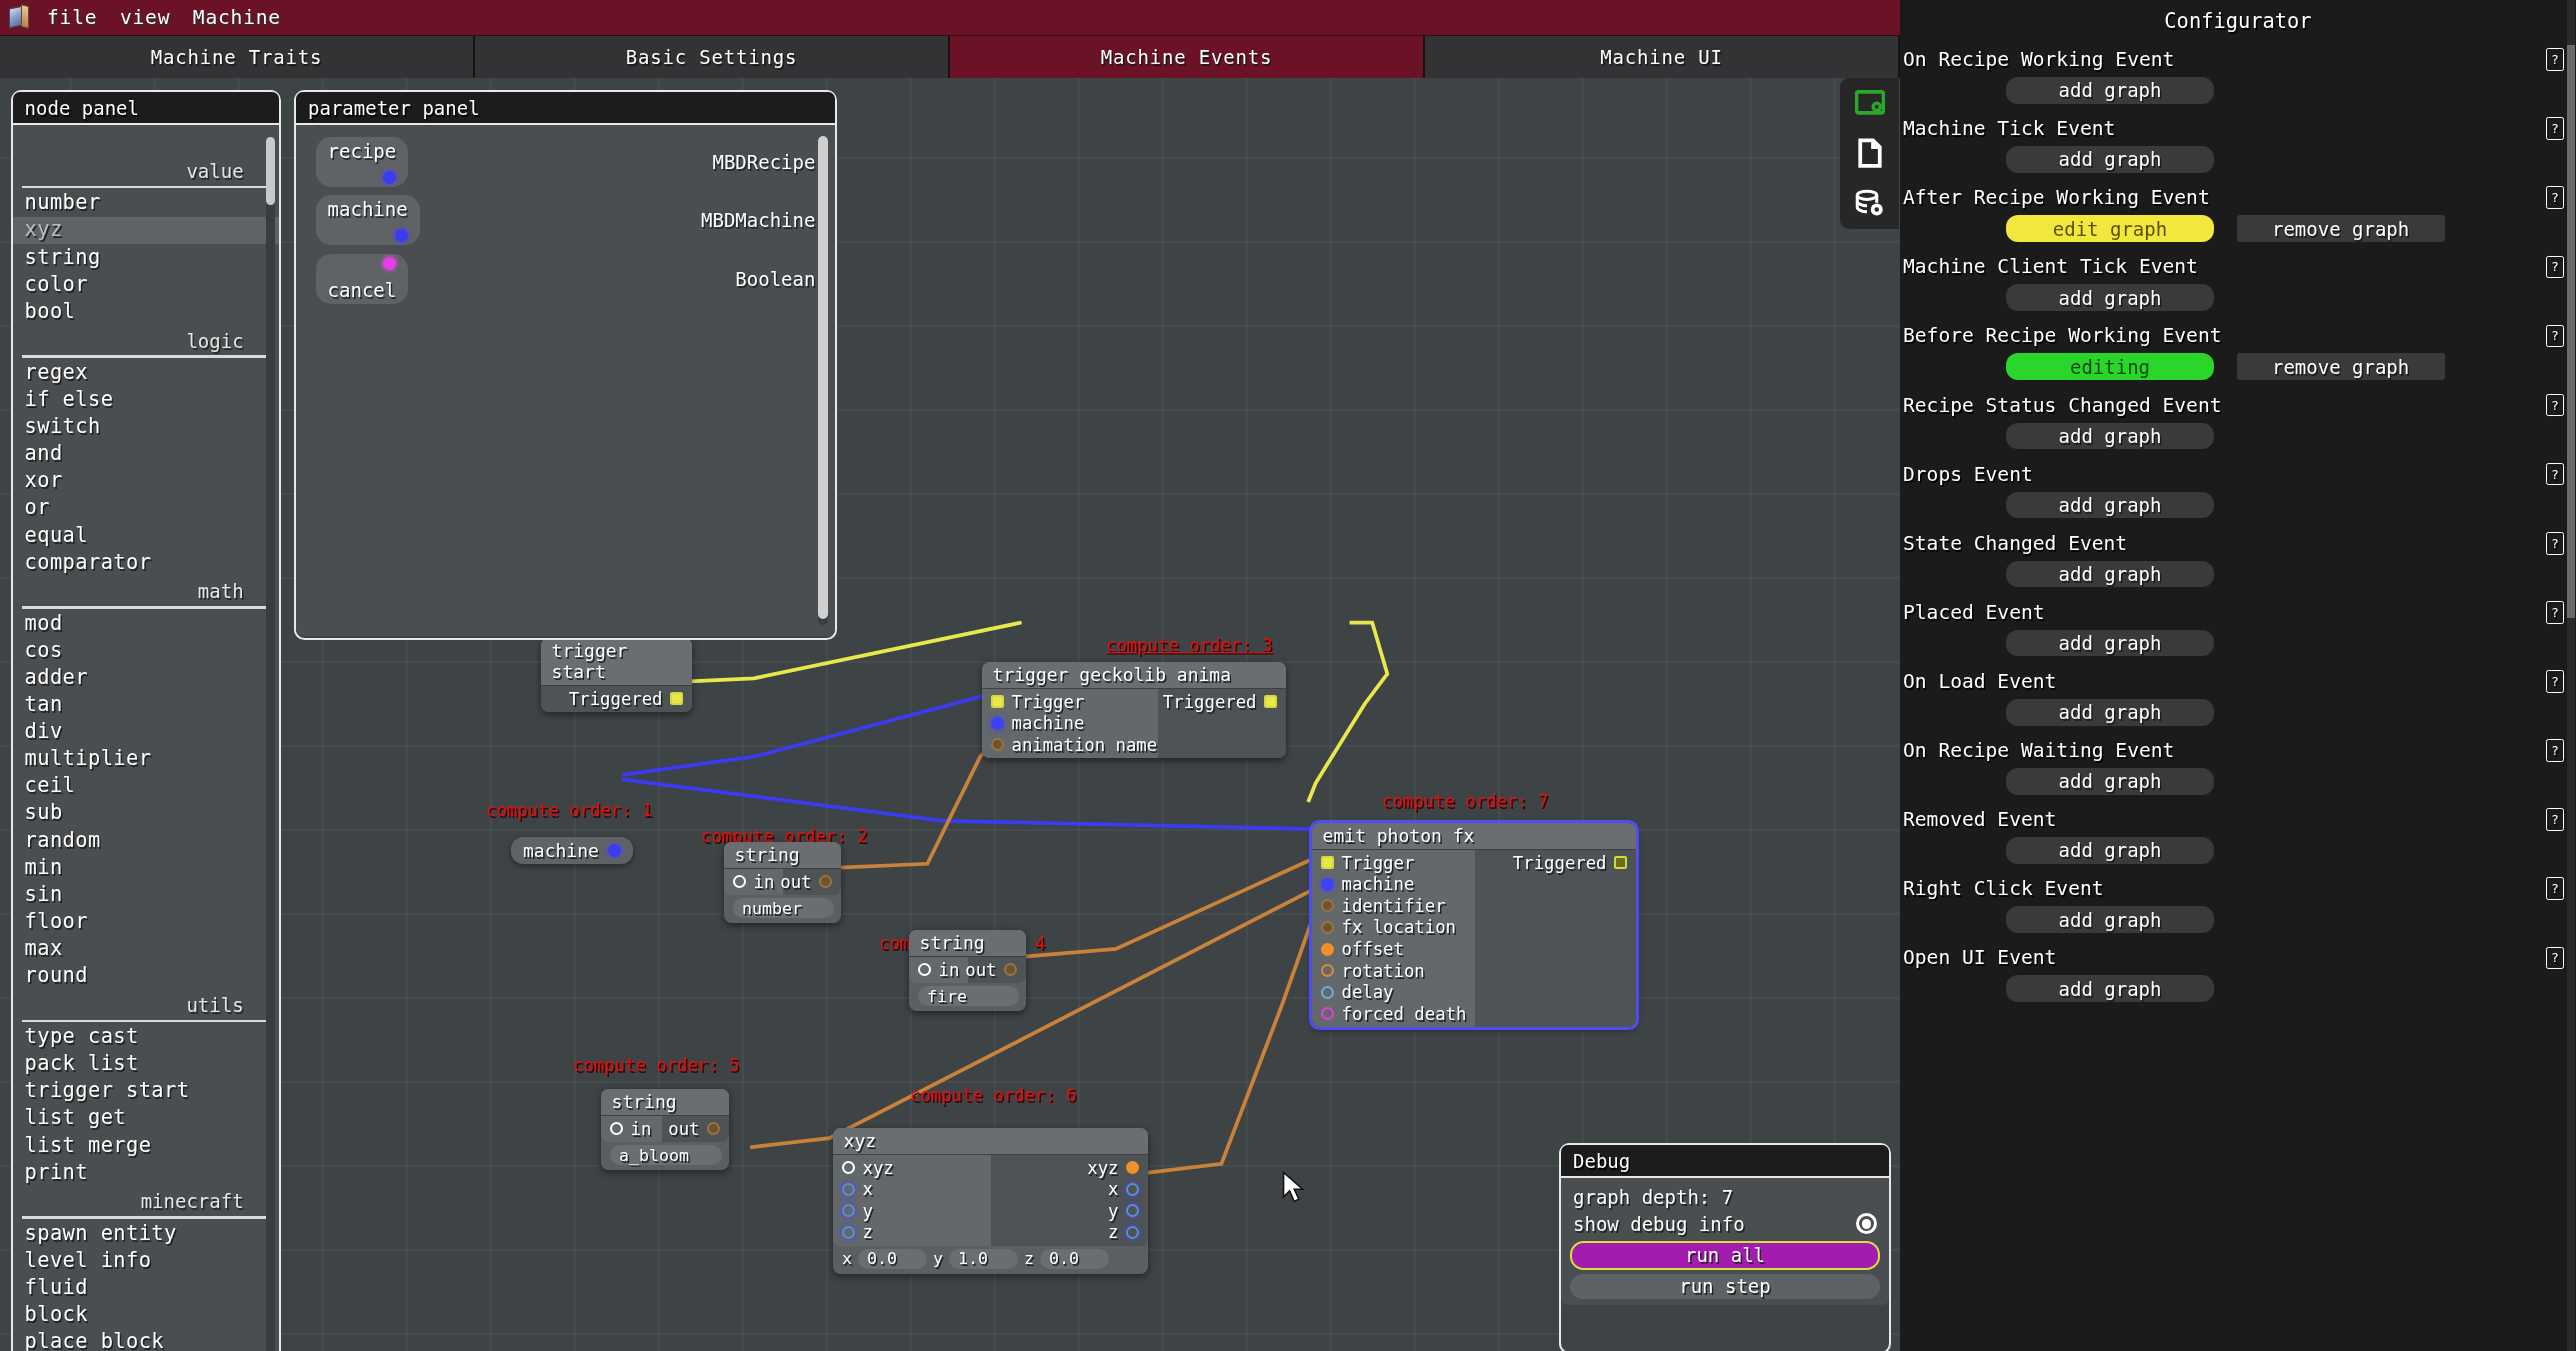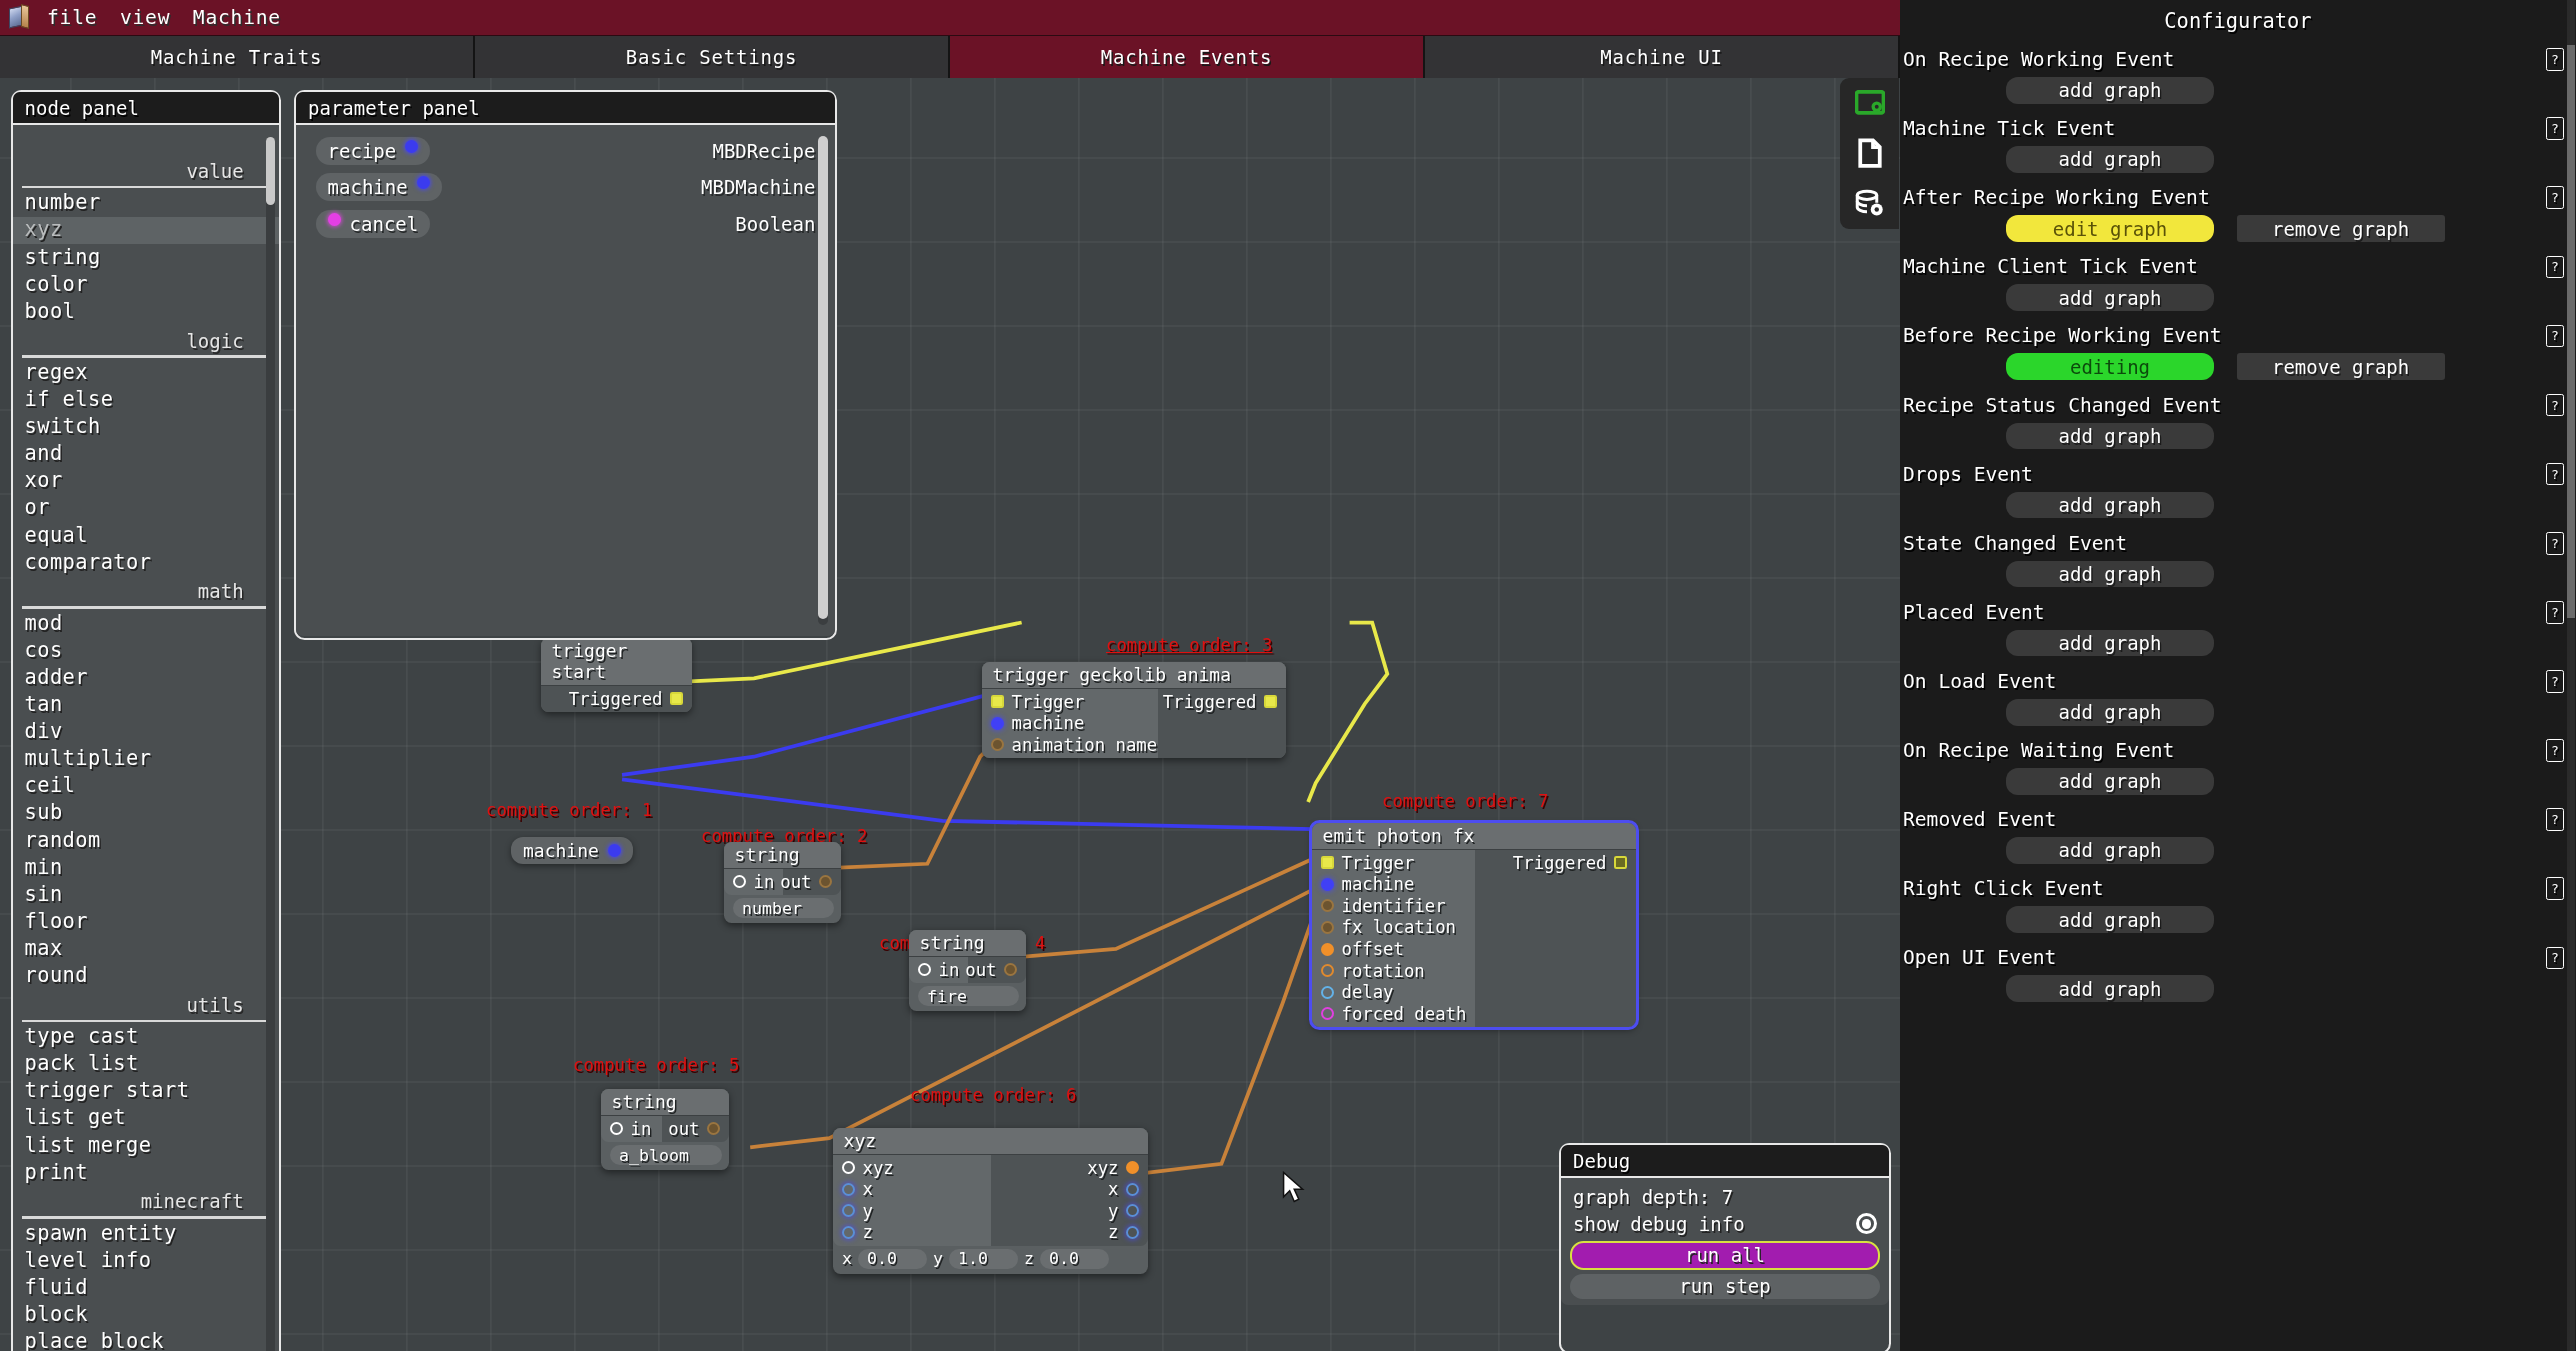--- a/index.html
+++ b/index.html
@@ -86,23 +86,23 @@
   .np-thumb { position:absolute; right:3.8px; top:12px; width:9px; height:68px;
      background:#c9c9c9; border-radius:4.5px;}
 
   
   #param-panel { left:294px; top:90px; width:543px; height:550px; }
   #param-panel .body { position:relative; height:calc(100% - 35px);
      background:#4a4e50; border-radius:0 0 6.8px 6.8px; padding:12px 19.6px; }
   .pp-row { display:flex; align-items:center; justify-content:space-between;
      margin-bottom:8.3px; }
   .pp-chip {
-    display:inline-flex; align-items:flex-start; gap:9px;
+    display:inline-flex; align-items:flex-end; gap:9px;
     background:#5f6365; border-radius:15px; padding:3px 12px;
-    color:#fff; font-size:19px; text-shadow:1.5px 1.5px 0 #26292a;
+    color:#fff; font-size:19px; text-shadow:1.5px 1.5px 0 #26292a;flex-direction:column;
   }
   .pp-type { color:#fff; font-size:19px; text-shadow:1.5px 1.5px 0 #26292a; }
   .dot { width:13px; height:13px; border-radius:50%; display:inline-block; flex:none; }
   .dot.blue { background:#3b3bef; box-shadow:0 0 3.8px 1.5px rgba(70,70,255,.65); }
   .dot.magenta { background:#e43fe4; box-shadow:0 0 3.8px 1.5px rgba(230,70,230,.6); }
   .pp-track { position:absolute; right:7.5px; top:10.6px; bottom:10.6px; width:9.8px;
      background:#3b3e40; border-radius:5.3px;}
   .pp-thumb { position:absolute; right:7.5px; top:10.6px; width:9.8px; height:483px;
      background:#cfcfcf; border-radius:5.3px;}
 

